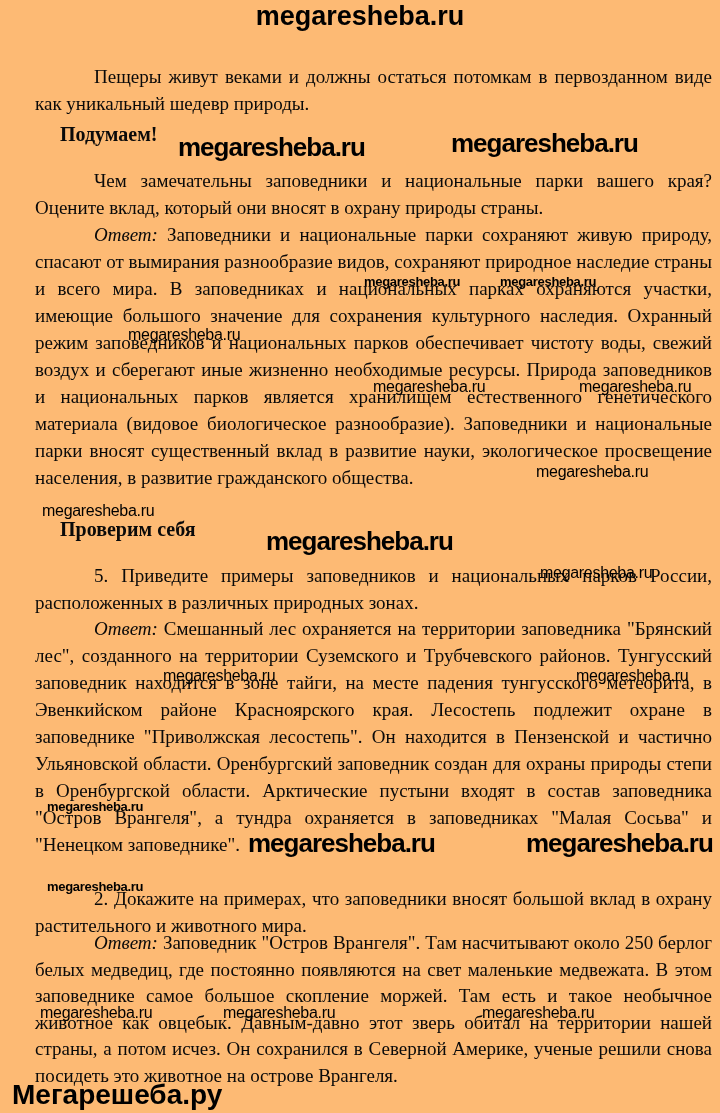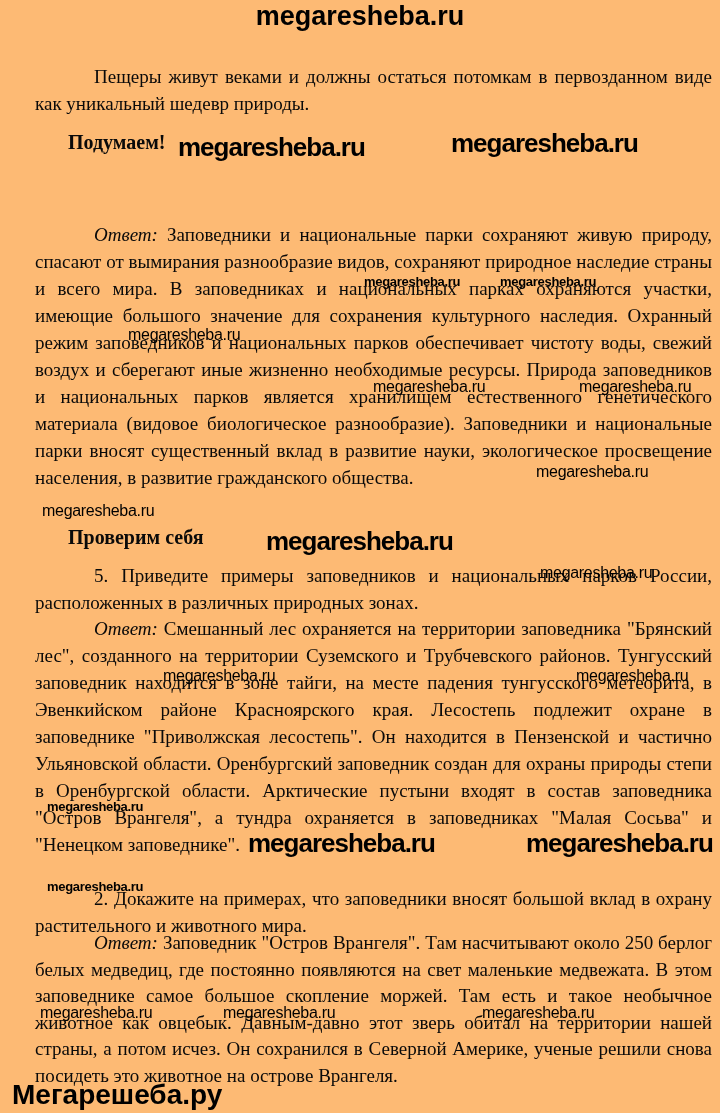--- a/index.html
+++ b/index.html
@@ -41,21 +41,21 @@
     text-align:justify;
     text-indent:59px;
     font-size:19px;
     line-height:27px;
   }
   .p-tight{ line-height:26.5px; }
   .ans{ font-style:italic; }
   .heading{
     position:absolute;
     left:60px;
-    margin:8px;
+    margin:0;
     font-size:20px;
     line-height:22px;
     font-weight:700;
   }
   .wm-layer{ position:absolute; inset:0; pointer-events:none; }
   .wm{
     position:absolute;
     font-family:"Liberation Sans", sans-serif;
     color:#000;
     line-height:1;
@@ -69,20 +69,21 @@
 <body>
 
 <div class="page">
 
   <div class="doc-header">megaresheba.ru</div>
 
   <p class="para" style="top:46px">Пещеры живут веками и должны остаться потомкам в первозданном виде как уникальный шедевр природы.</p>
 
   <h2 class="heading" style="top:123px">Подумаем!</h2>
 
+  <p class="para" style="top:150px">Чем замечательны заповедники и национальные парки вашего края? Оцените вклад, который они вносят в охрану природы страны.</p>
 
   <p class="para" style="top:204px"><i class="ans">Ответ:</i><span> Заповедники и национальные парки сохраняют живую природу, спасают от вымирания разнообразие видов, сохраняют природное наследие страны и всего мира. В заповедниках и национальных парках охраняются участки, имеющие большого значение для сохранения культурного наследия. Охранный режим заповедников и национальных парков обеспечивает чистоту воды, свежий воздух и сберегают иные жизненно необходимые ресурсы. Природа заповедников и национальных парков является хранилищем естественного генетического материала (видовое биологическое разнообразие). Заповедники и национальные парки вносят существенный вклад в развитие науки, экологическое просвещение населения, в развитие гражданского общества.</span></p>
 
   <h2 class="heading" style="top:518px">Проверим себя</h2>
 
   <p class="para" style="top:545px">5. Приведите примеры заповедников и национальных парков России, расположенных в различных природных зонах.</p>
 
   <p class="para" style="top:598px"><i class="ans">Ответ:</i><span> Смешанный лес охраняется на территории заповедника "Брянский лес", созданного на территории Суземского и Трубчевского районов. Тунгусский заповедник находится в зоне тайги, на месте падения тунгусского метеорита, в Эвенкийском районе Красноярского края. Лесостепь подлежит охране в заповеднике "Приволжская лесостепь". Он находится в Пензенской и частично Ульяновской области. Оренбургский заповедник создан для охраны природы степи в Оренбургской области. Арктические пустыни входят в состав заповедника "Остров Врангеля", а тундра охраняется в заповедниках "Малая Сосьва" и "Ненецком заповеднике".</span></p>
 
   <p class="para" style="top:868px">2. Докажите на примерах, что заповедники вносят большой вклад в охрану растительного и животного мира.</p>

